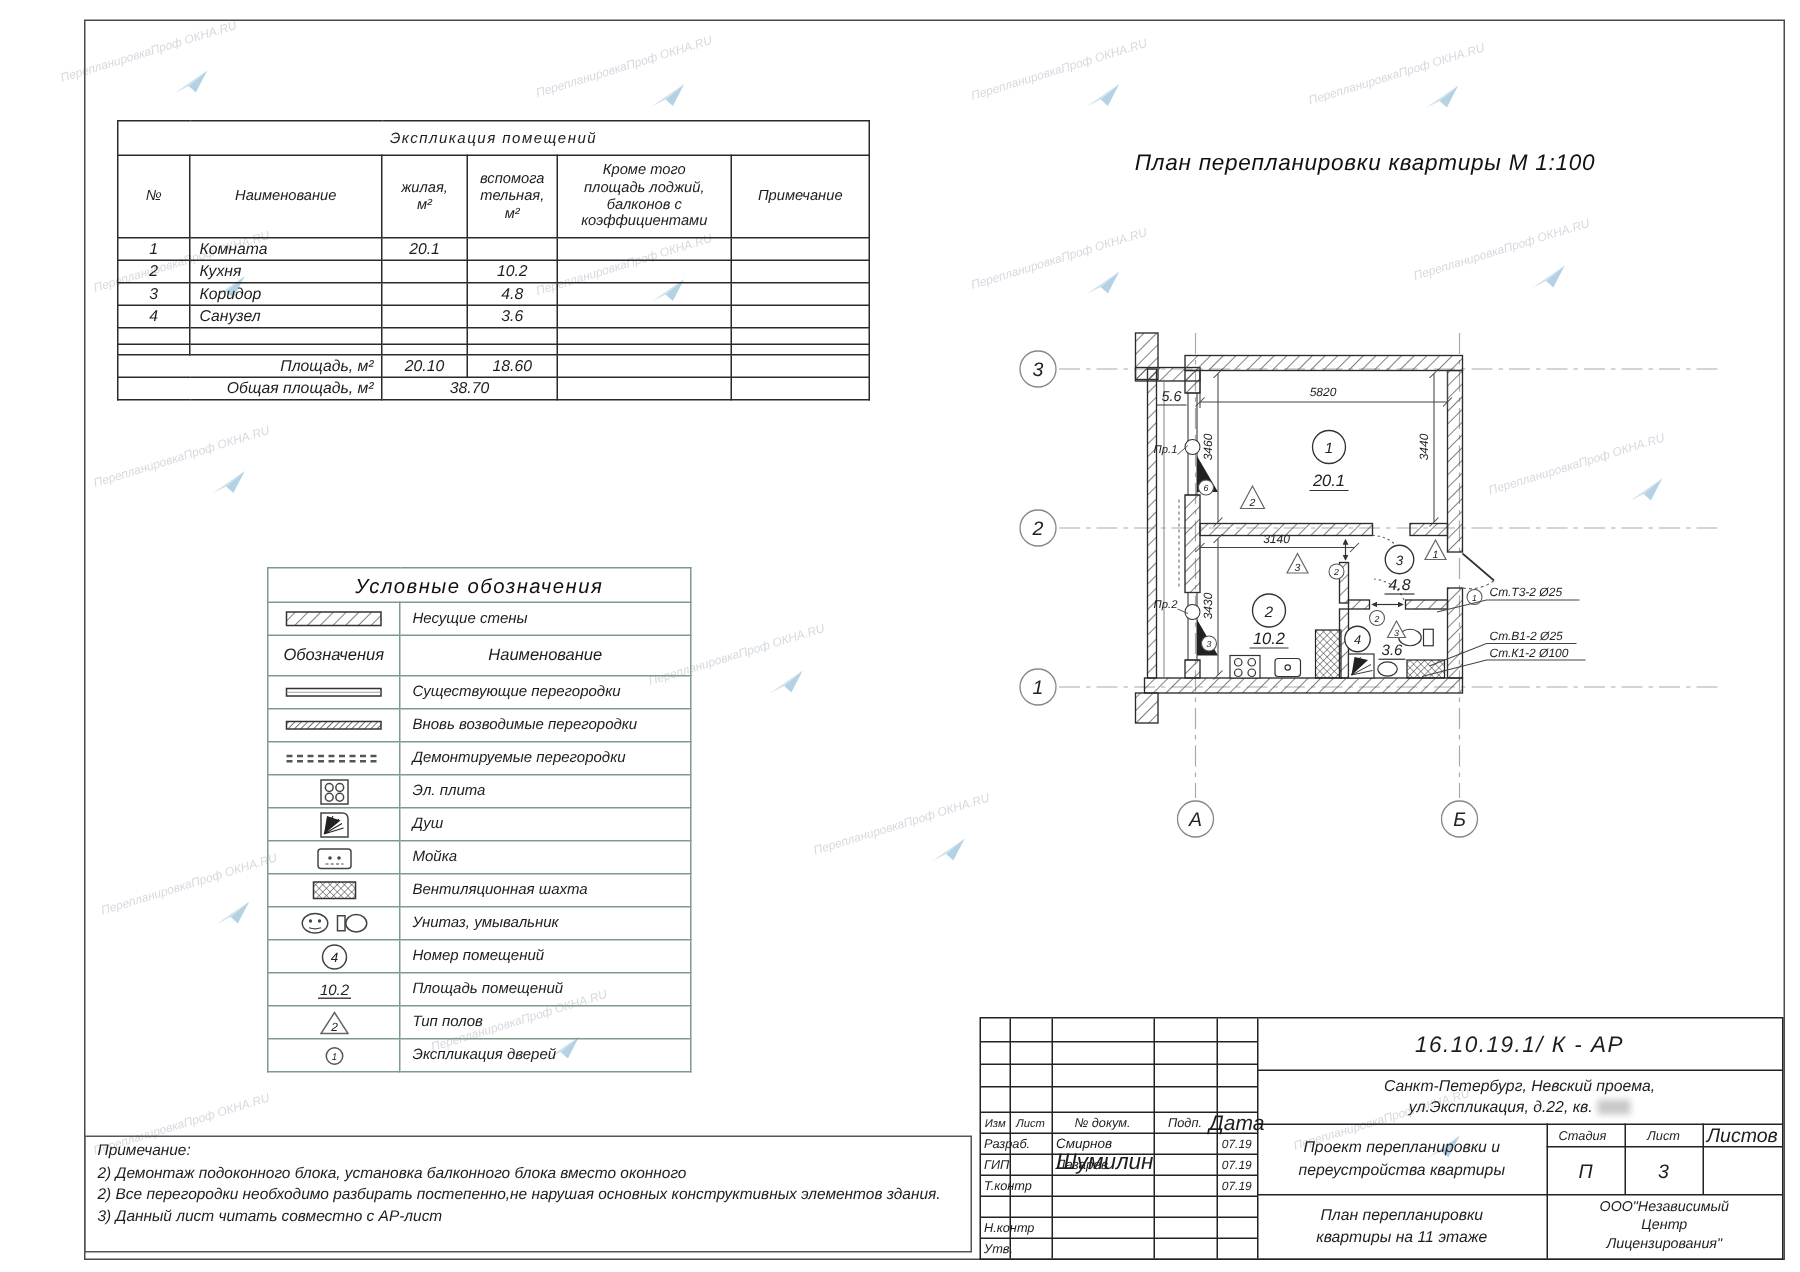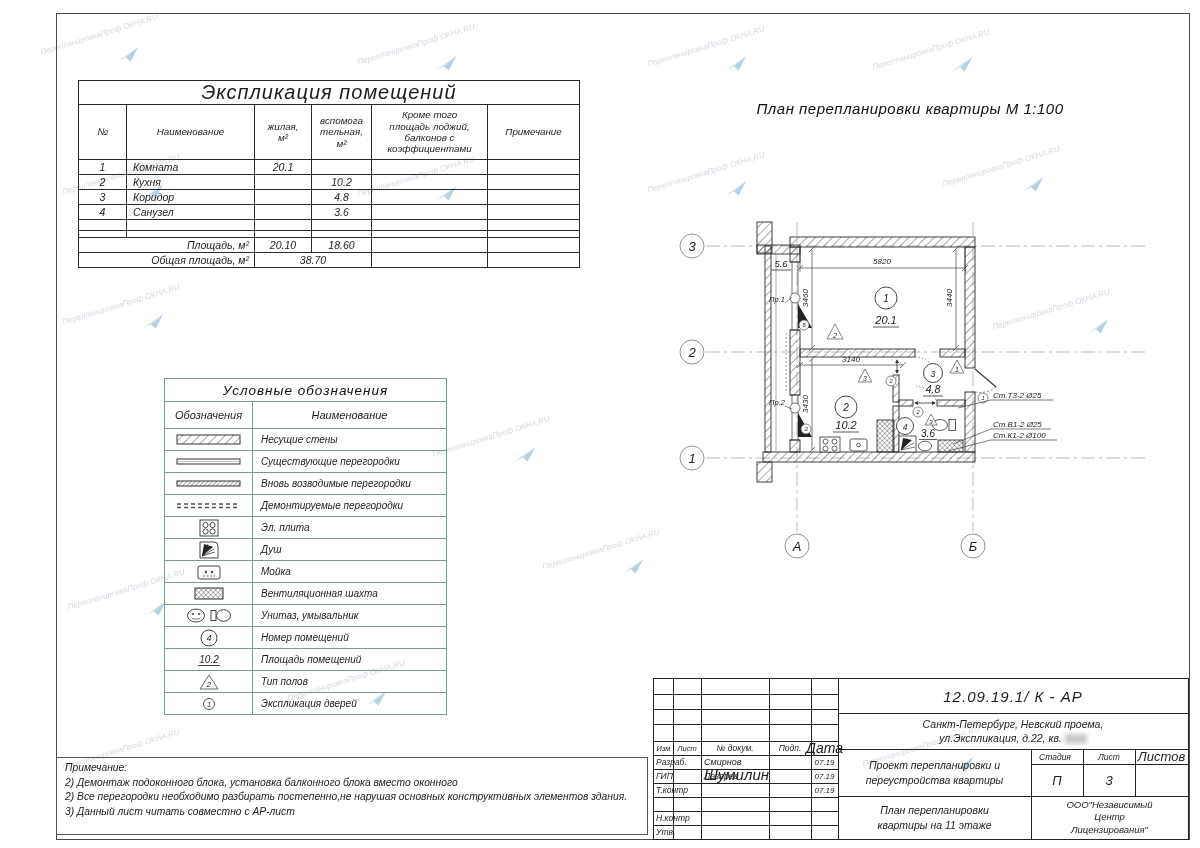--- a/index.html
+++ b/index.html
@@ -4,29 +4,29 @@
 <style>
   html,body{margin:0;padding:0;background:#ffffff;}
   .sheet{position:relative;width:1200px;height:848px;background:#fff;overflow:hidden;
          font-family:"Liberation Sans",sans-serif;font-style:italic;color:#1d1d1d;}
   .frame{position:absolute;left:56px;top:13px;width:1132px;height:825px;border:1.6px solid #4a4a4a;}
   .pre{white-space:pre-line;}
   
   table.expl{position:absolute;left:78px;top:80px;width:501px;border-collapse:collapse;
              table-layout:fixed;font-size:10.5px;}
   table.expl td{border:1px solid #2a2a2a;padding:0 3px;vertical-align:middle;overflow:hidden;}
-  table.expl td.tt{font-size:20px;text-align:center;height:22px;letter-spacing:1px;margin-left:17px;}
+  table.expl td.tt{font-size:10px;text-align:center;height:22px;letter-spacing:1px;margin-left:17px;}
   table.expl td.hd{font-size:9.8px;text-align:center;height:54px;line-height:1.15;}
   table.expl td.c{text-align:center;height:14px;}
   table.expl td.l{text-align:left;height:14px;padding-left:6px;}
   table.expl td.r{text-align:right;padding-right:5px;}
   table.expl tr.emptyA td{height:10px;}
   table.expl tr.emptyB td{height:6px;}
   
-  table.legend{position:absolute;left:164px;top:378px;width:282px;border-collapse:collapse;
+  table.legend{position:absolute;left:178px;top:378px;width:282px;border-collapse:collapse;
                table-layout:fixed;font-size:10px;}
   table.legend td{border:1px solid #7d9b8c;vertical-align:middle;padding:0 2px;}
   table.legend td.tt{font-size:13.5px;text-align:center;height:22px;letter-spacing:1px;color:#111;}
   table.legend td.hd{font-size:11px;text-align:center;height:26px;}
   table.legend td.sym{text-align:center;height:21px;}
   table.legend td.nm{padding-left:8px;height:21px;}
   .symwrap{display:flex;align-items:center;justify-content:center;}
   
   .notes{position:absolute;left:56px;top:757px;width:592px;height:78px;border:1px solid #555;
          font-size:10.3px;line-height:1.42;padding:3px 0 0 8px;box-sizing:border-box;}
@@ -244,32 +244,32 @@
   <table class="legend">
     <colgroup>
         <col style="width:88px">
         <col style="width:194px">
       </colgroup>
     <tbody>
         <tr>
           <td class="tt" colspan="2">Условные обозначения</td>
         </tr>
     <tr>
+      <td class="sym">
+            <div class="symwrap">
+              <svg width="66" height="13">
+                <rect x="1" y="2" width="63" height="9" fill="url(#hatch)" stroke="#333"></rect>
+              </svg>
+            </div>
+          </td>
+      <td class="nm">Несущие стены</td>
+    </tr>
+    <tr>
       <td class="hd">Обозначения</td>
       <td class="hd">Наименование</td>
-    </tr>
-    <tr>
-      <td class="sym">
-            <div class="symwrap">
-              <svg width="66" height="13">
-                <rect x="1" y="2" width="63" height="9" fill="url(#hatch)" stroke="#333"></rect>
-              </svg>
-            </div>
-          </td>
-      <td class="nm">Несущие стены</td>
     </tr>
     <tr>
       <td class="sym">
             <div class="symwrap">
               <svg width="66" height="9">
                 <rect x="1" y="2" width="63" height="5" fill="#fff" stroke="#333"></rect>
                 <line x1="1" y1="4.5" x2="64" y2="4.5" stroke="#999" stroke-width="0.6"></line>
               </svg>
             </div>
           </td>
@@ -648,21 +648,21 @@
     <div class="cell" style="left:157px;top:76px;width:27px;height:14px;font-size:8px">07.19</div>
     <div class="lcell" style="left:2px;top:90px;width:45px;height:14px;font-size:8.5px">ГИП</div>
     <div class="lcell" style="left:50px;top:90px;width:64px;height:14px;font-size:9px">Лазарев</div>
     <div class="cell" style="left:157px;top:90px;width:27px;height:14px;font-size:8px">07.19</div>
     <div class="lcell" style="left:2px;top:104px;width:45px;height:14px;font-size:8.5px">Т.контр</div>
     <div class="lcell" style="left:50px;top:88px;width:64px;height:14px;font-size:15px">Шумилин</div>
     <div class="cell" style="left:157px;top:104px;width:27px;height:14px;font-size:8px">07.19</div>
     <div class="lcell" style="left:2px;top:132px;width:45px;height:14px;font-size:8.5px">Н.контр</div>
     <div class="lcell" style="left:2px;top:146px;width:45px;height:14px;font-size:8.5px">Утв.</div>
 
-    <div class="cell" style="left:184px;top:0;width:350px;height:34px;font-size:15px;letter-spacing:1px">12.09.19.1/ К - АР</div>
+    <div class="cell" style="left:184px;top:0;width:350px;height:34px;font-size:15px;letter-spacing:1px">16.10.19.1/ К - АР</div>
     <div class="cell" style="left:184px;top:34px;width:350px;height:36px;font-size:10.5px;flex-direction:column;line-height:1.35">
       <span>Санкт-Петербург, Невский проема,</span>
       <span><span>ул.Экспликация, д.22, кв.</span><span class="blur-box"></span></span>
     </div>
     <div class="cell pre" style="left:184px;top:70px;width:193px;height:47px;font-size:10.5px;line-height:1.35">Проект перепланировки и
 переустройства квартиры</div>
     <div class="cell" style="left:375px;top:70px;width:52px;height:15px;font-size:8.5px">Стадия</div>
     <div class="cell" style="left:429px;top:70px;width:52px;height:15px;font-size:8.5px">Лист</div>
     <div class="cell" style="left:481px;top:70px;width:53px;height:15px;font-size:13px">Листов</div>
     <div class="cell" style="left:377px;top:85px;width:52px;height:32px;font-size:13px">П</div>

